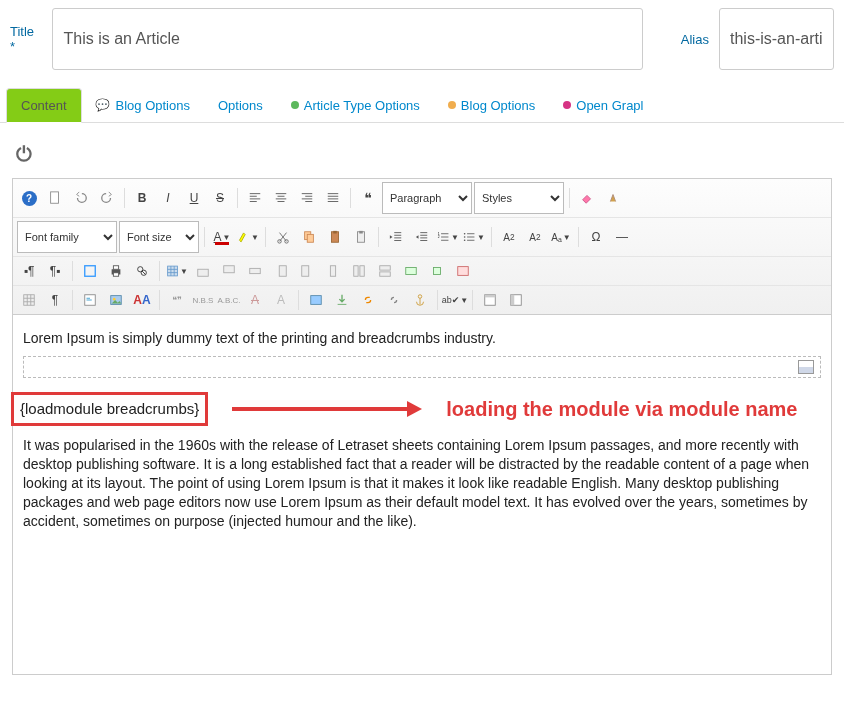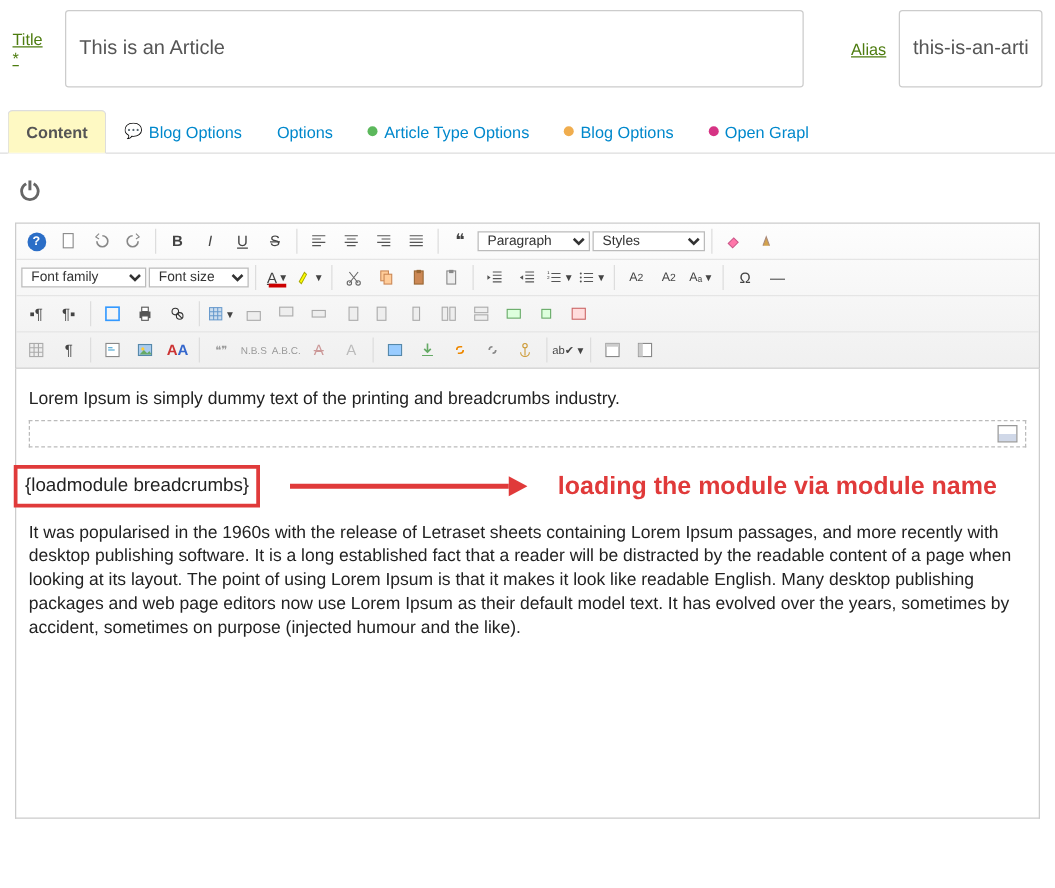--- a/index.html
+++ b/index.html
@@ -1,42 +1,42 @@
 <!DOCTYPE html>
 <html><head>
 <meta charset="utf-8">
 <style>
 * { box-sizing: border-box; margin: 0; padding: 0; }
 body { font-family: Arial, Helvetica, sans-serif; font-size: 13px; color: #333; background: #fff; }
 
 .form-row { display: flex; align-items: center; gap: 10px; padding: 8px 10px; }
-.form-label { font-size: 13px; color: #4d7c0f; text-decoration: underline; }
+.form-label { font-size: 13px; color: #0369a1; }
 .text-input { border: 1px solid #ccc; border-radius: 3px; padding: 21px 10px; font-size: 16px; color: #555; }
 .title-input { width: 595px; }
 .alias-input { width: 115px; }
 
 .tab-strip { display: flex; border-bottom: 1px solid #ddd; margin-top: 10px; padding-left: 6px; gap: 0; }
 .tab { padding: 9px 14px; font-size: 13px; color: #08c; cursor: pointer; display: flex; align-items: center; gap: 5px; white-space: nowrap; }
-.tab.active { border: 1px solid #ddd; border-bottom: 1px solid #fff; border-radius: 4px 4px 0 0; background: #fef9c3; color: #555; margin-bottom: -1px; font-weight: bold; }
+.tab.active { border: 1px solid #ddd; border-bottom: 1px solid #fff; border-radius: 4px 4px 0 0; background: #84cc16; color: #555; margin-bottom: -1px; }
 .dot { width: 8px; height: 8px; border-radius: 50%; display: inline-block; }
 .dot-green { background: #5cb85c; }
 .dot-orange { background: #f0ad4e; }
 .dot-pink { background: #d63384; }
 .comment-icon { color: #08c; font-size: 12px; }
 
 .editor-wrap { padding: 10px 12px; }
 .power-icon { color: #666; font-size: 20px; font-weight: bold; display: inline-block; margin: 10px 0 12px 4px; }
 
 .toolbar { border: 1px solid #ccc; background: linear-gradient(#fdfdfd,#f0f0f0); }
 .toolbar-row { display: flex; align-items: center; padding: 3px 4px; border-bottom: 1px solid #e5e5e5; flex-wrap: nowrap; gap: 2px; }
 .toolbar-row:last-child { border-bottom: none; }
 .tb-btn { width: 24px; height: 22px; border: 1px solid transparent; background: transparent; display: inline-flex; align-items: center; justify-content: center; font-size: 12px; color: #444; cursor: pointer; border-radius: 2px; }
 .tb-btn svg { width: 14px; height: 14px; }
 .tb-sep { width: 1px; height: 20px; background: #ddd; margin: 0 3px; }
-.tb-select { height: 16px; font-size: 11px; border: 1px solid #bbb; background: #fff; color: #333; padding: 0 3px; }
+.tb-select { height: 32px; font-size: 11px; border: 1px solid #bbb; background: #fff; color: #333; padding: 0 3px; }
 .tb-select.para { width: 90px; }
 .tb-select.styles { width: 90px; }
 .tb-select.family { width: 100px; }
 .tb-select.size { width: 80px; }
 .color-btn { position: relative; }
 .color-under { position: absolute; bottom: 2px; left: 4px; right: 4px; height: 3px; }
 .drop-arrow { font-size: 8px; margin-left: 1px; }
 
 .help-circle { width: 15px; height: 15px; border-radius: 50%; background: #2b6ec7; color: #fff; font-size: 10px; display: inline-flex; align-items: center; justify-content: center; font-weight: bold; }
 

